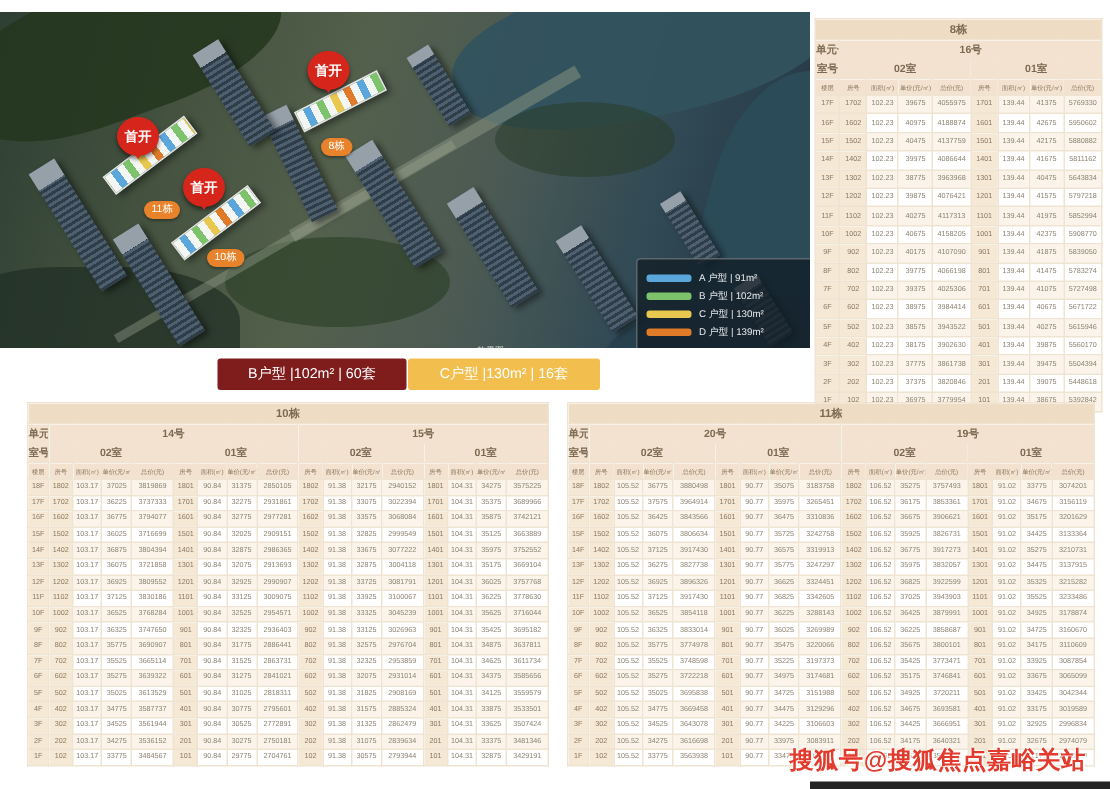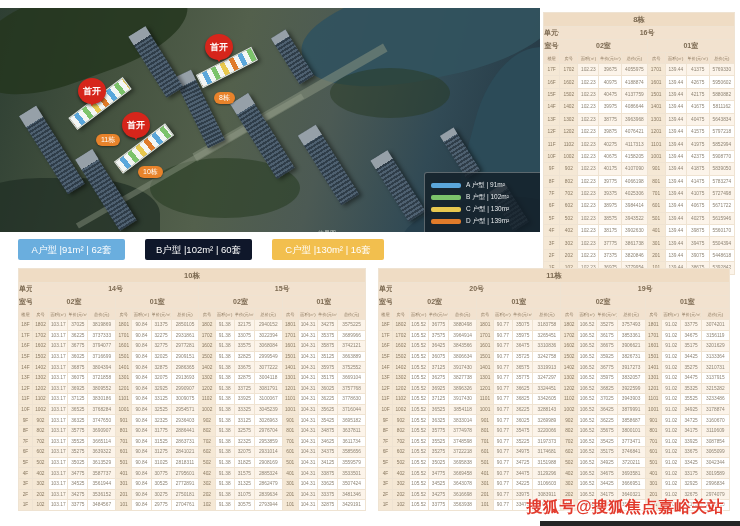--- a/index.html
+++ b/index.html
@@ -110,23 +110,22 @@
           </div>
           <div class="lrow">
             <span class="lbar" style="background:#e07b2a"></span>
             <span class="ltxt">D 户型 | 139m²</span>
           </div>
         </div>
     </div>
     <div class="caption">效果图</div>
   </div>
 
-  <div class="banner" style="left: 18px; width: 107px; background: rgb(106, 174, 222);">A户型 |91m²  |  62套</div>
-  <div class="banner" style="left: 145px; width: 107px; background: #0f172a;">B户型 |102m²  |  60套</div>
-  <div class="banner" style="left: 272px; width: 112px; background: rgb(242, 191, 78);">C户型 |130m²  |  16套</div>
+  <div class="banner" style="left: 145px; width: 126px; background: #7f1d1d;">B户型 |102m²  |  60套</div>
+  <div class="banner" style="left: 272px; width: 128px; background: rgb(242, 191, 78);">C户型 |130m²  |  16套</div>
 
   <div class="tbl" id="t8" style="left:543px;top:12px;width:192px;">
       <table class="ptable">
         <colgroup>
           <col style="width:8.5%">
           <col style="width:9.5%">
           <col style="width:11%">
           <col style="width:12%">
           <col style="width:13.25%">
           <col style="width:9.5%">

